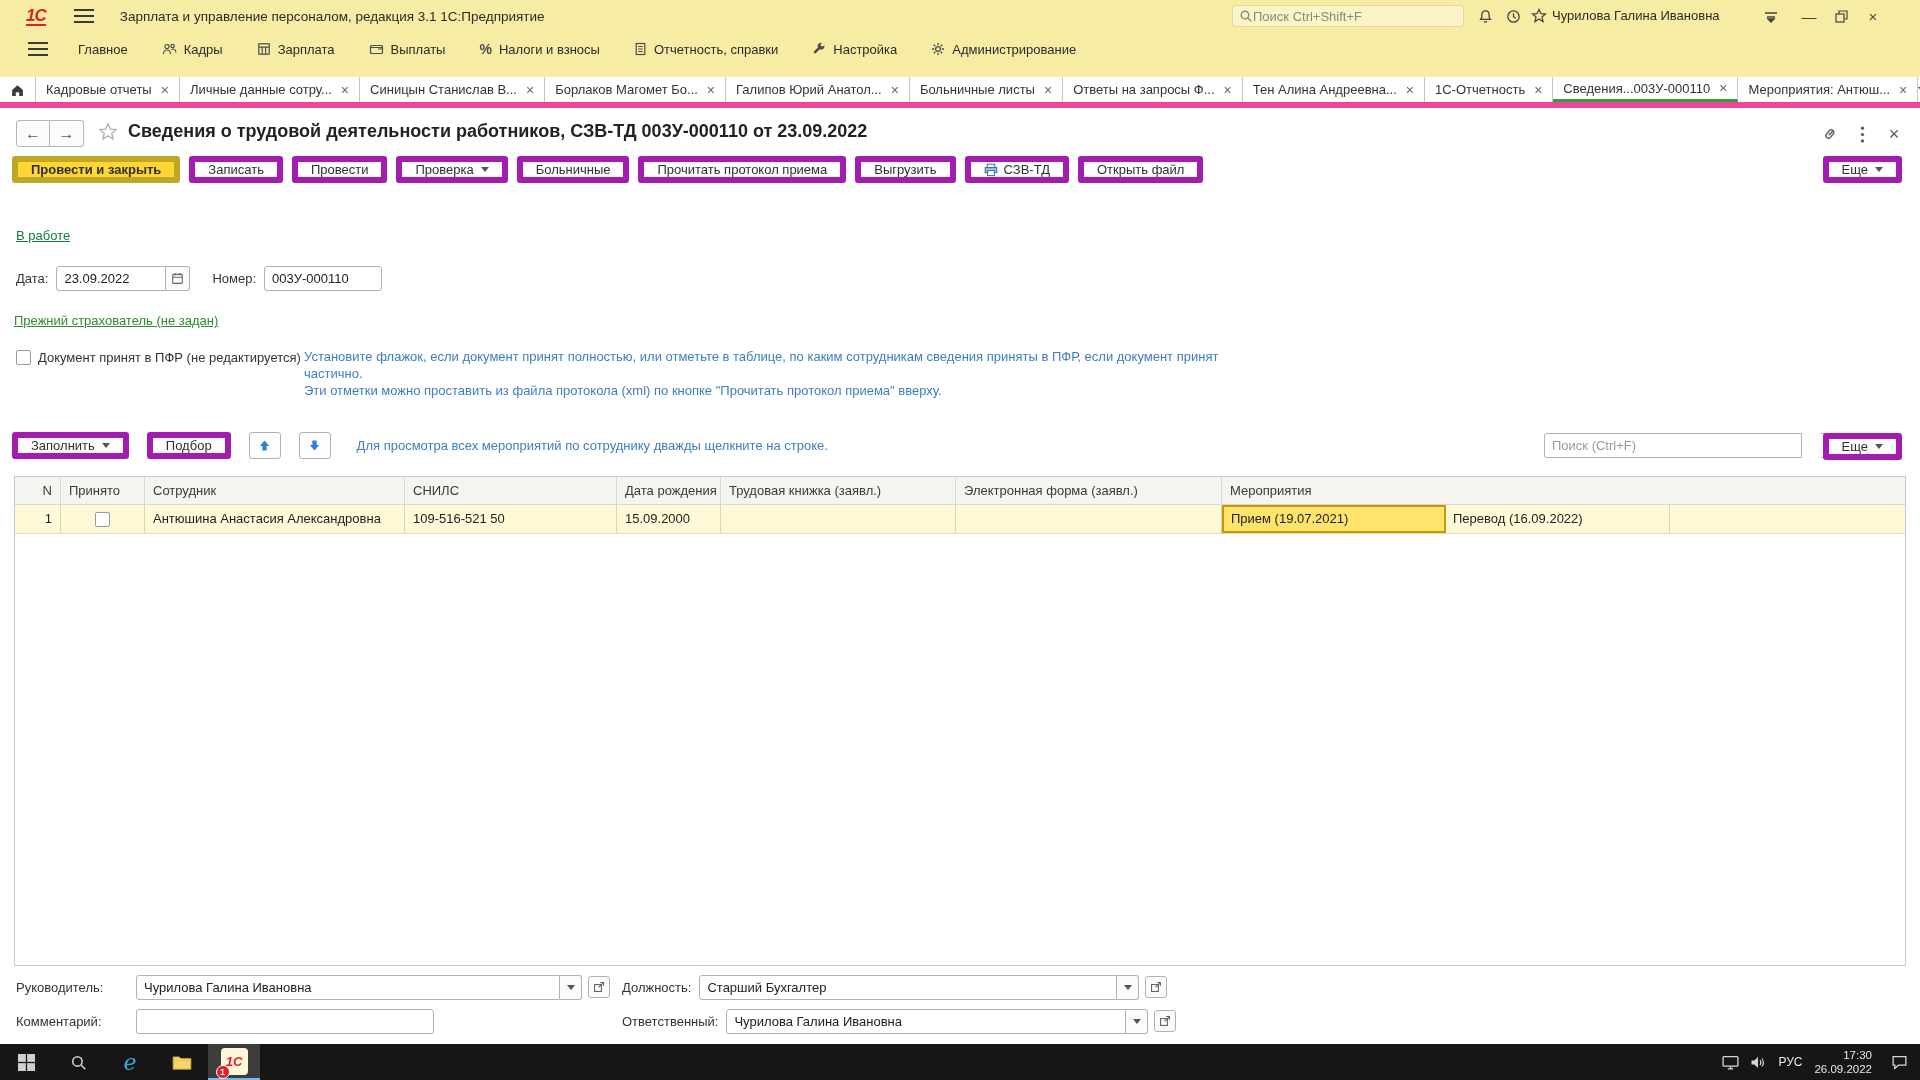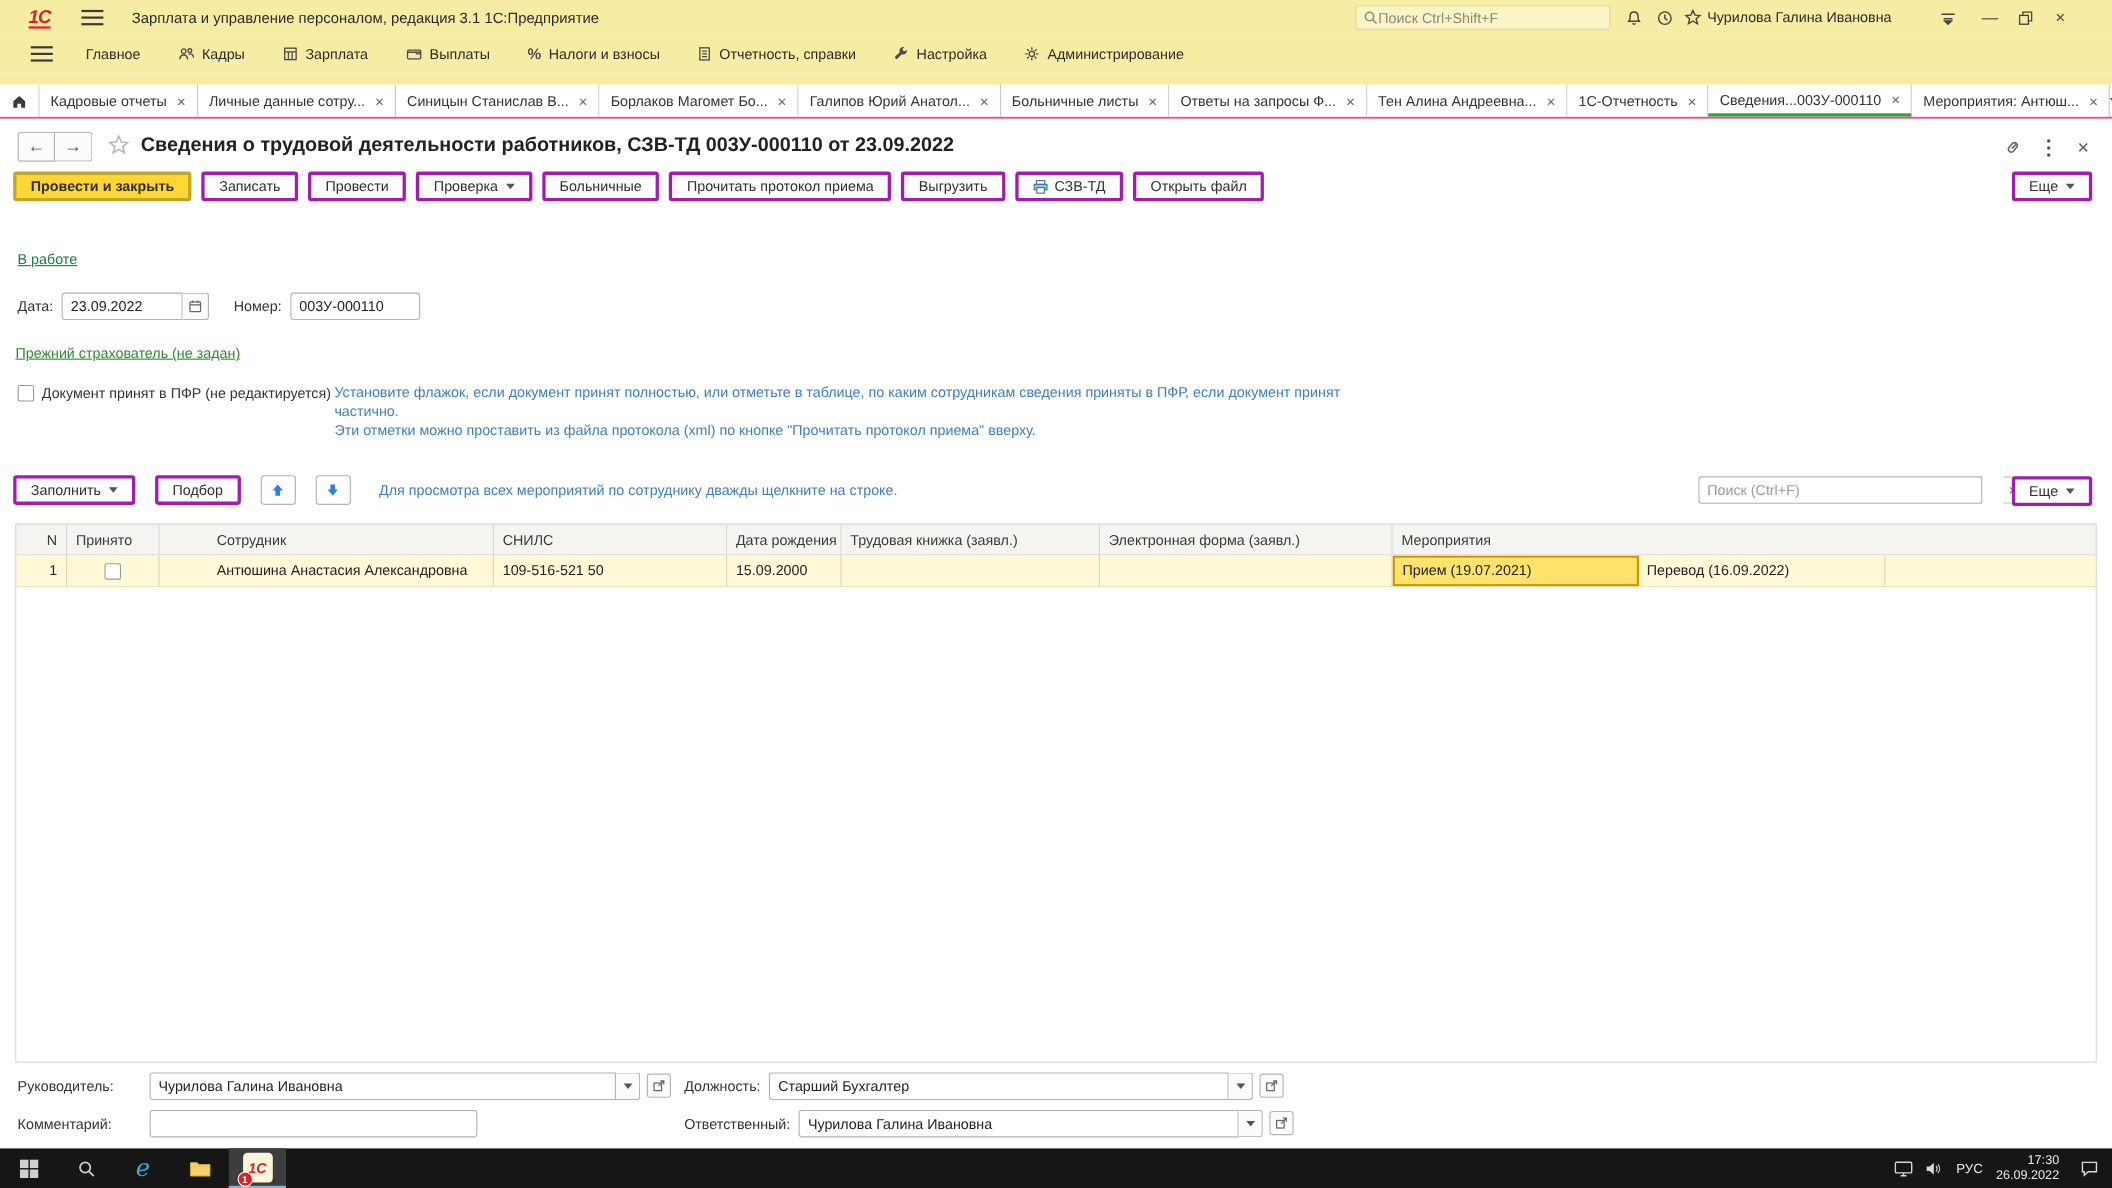--- a/index.html
+++ b/index.html
@@ -32,21 +32,21 @@
   .menubar { position:absolute; top:32px; left:0; width:1920px; height:34px;
     background:#f7eca3; display:flex; align-items:center; }
   .mb-sections { margin-left:28px; margin-right:30px; cursor:pointer; }
   .menu-item { display:flex; align-items:center; gap:7px; margin-right:34px;
     cursor:pointer; color:#2b2b2b; font-size:13px; }
   .mi-pct { font-weight:bold; color:#4d4d4d; font-size:14px; }
 
   
   .tabstrip { position:absolute; top:66px; left:0; width:1920px; height:42px; background:#f7eca3; }
   .tabs { position:absolute; bottom:0; left:0; right:0; height:31px; background:#fff;
-    border-bottom:2px solid #ec4899; display:flex; }
+    border-bottom:6px solid #ec4899; display:flex; }
   .tab { display:flex; align-items:center; padding:0 10px; border-right:1px solid #c6c6c6;
     font-size:13px; color:#333; cursor:pointer; background:#fff; white-space:nowrap; }
   .tab.home { width:44px; justify-content:center; }
   .tab .tab-close { margin-left:9px; color:#666; font-size:14px; line-height:1; cursor:pointer; }
   .tab.active { border-bottom:3px solid #3c9b3f; font-weight:normal; }
   .tab-overflow { margin-left:auto; width:30px; display:flex; align-items:center; justify-content:center; cursor:pointer; }
   .caret { display:inline-block; width:0; height:0; border-left:4px solid transparent;
     border-right:4px solid transparent; border-top:5px solid #555; }
 
   
@@ -58,21 +58,21 @@
   .nav-btn:first-child { border-radius:3px 0 0 3px; }
   .nav-btn:last-child { border-radius:0 3px 3px 0; border-left:none; }
   .fav-star { position:absolute; left:98px; top:4px; cursor:pointer; }
   .doc-title { position:absolute; left:128px; top:3px; font-size:18px; font-weight:bold; color:#222; }
   .doc-head-ico { position:absolute; top:4px; width:24px; height:24px; display:flex;
     align-items:center; justify-content:center; cursor:pointer; color:#555; }
 
   .doc-toolbar { position:absolute; top:48px; left:0; right:0; height:30px; }
   .btnrow { position:absolute; left:12px; top:0; display:flex; gap:9px; }
   .btn { display:inline-flex; align-items:center; height:27px; padding:0 13px;
-    background:#fdfdfd; border:3px solid #a21caf; border-radius:3px; font-size:13px;
+    background:#fdfdfd; border:6px solid #a21caf; border-radius:3px; font-size:13px;
     color:#2f2f2f; cursor:pointer; white-space:nowrap; }
   .btn .caret { margin-left:7px; }
   .btn.primary { background:#ffd633; border-color:#c0a728; font-weight:bold; }
   .btn .bico { margin-right:6px; display:flex; }
   .more-btn { position:absolute; right:18px; top:0; }
 
   .status-link { position:absolute; top:120px; left:16px; color:#15803d;
     text-decoration:underline; cursor:pointer; }
 
   .fields-row { position:absolute; top:158px; left:16px; display:flex; align-items:center; }
@@ -109,21 +109,21 @@
   .tbl { position:absolute; top:368px; left:14px; right:14px; bottom:78px;
     border:1px solid #c9c9c9; display:flex; flex-direction:column; background:#fff; }
   .thead { display:flex; height:28px; background:#f5f4f1; border-bottom:1px solid #d7d7d7; flex:0 0 28px; }
   .th { border-right:1px solid #d7d7d7; padding:0 8px; line-height:27px; font-size:13px;
     color:#3a3a3a; white-space:nowrap; overflow:hidden; }
   .trow { display:flex; height:29px; background:#fff9d8; border-bottom:1px solid #e4ddb9; flex:0 0 29px; cursor:pointer; }
   .td { border-right:1px solid #dcd6b4; padding:0 8px; line-height:28px; font-size:13px;
     color:#222; white-space:nowrap; overflow:hidden; }
   .c-n { width:46px; text-align:right; flex:0 0 46px; }
   .c-acc { width:84px; flex:0 0 84px; display:flex; align-items:center; justify-content:center; }
-  .c-emp { width:260px; flex:0 0 260px;margin-left:44px; }
+  .c-emp { width:260px; flex:0 0 260px; }
   .c-snils { width:212px; flex:0 0 212px; }
   .c-birth { width:104px; flex:0 0 104px; }
   .c-book { width:235px; flex:0 0 235px; }
   .c-eform { width:266px; flex:0 0 266px; }
   .c-events { flex:1 1 auto; border-right:none; padding:0; display:flex; }
   .chip { width:224px; flex:0 0 224px; line-height:28px; padding:0 7px;
     border-right:1px solid #dcd6b4; white-space:nowrap; overflow:hidden; }
   .chip.sel { background:#ffe36b; border:2px solid #c99700; line-height:24px; height:28px; }
   .tbody-rest { flex:1 1 auto; background:#fff; }
 

